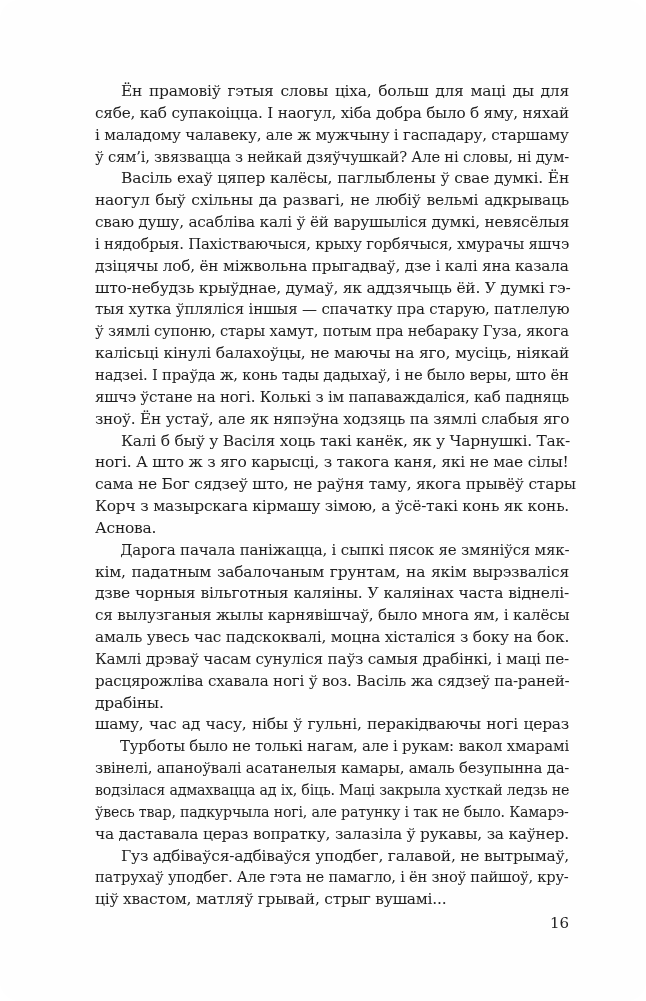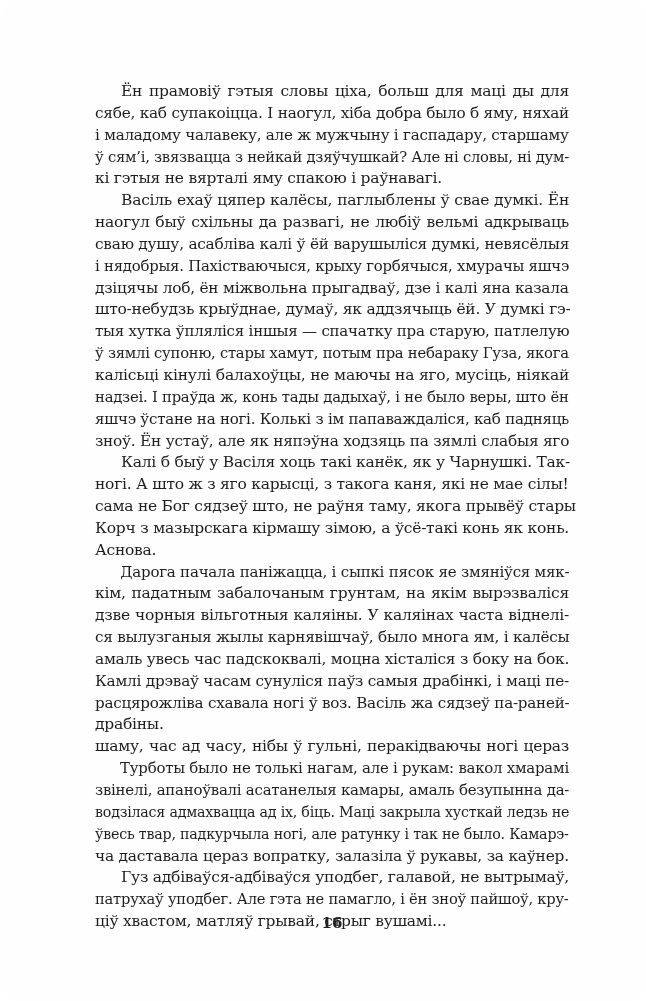--- a/index.html
+++ b/index.html
@@ -39,37 +39,35 @@
   }
   .line.last {
     text-align: left;
     text-align-last: left;
   }
   .page-number {
     position: absolute;
     left: 95px;
     top: 913px;
     width: 474px;
-    text-align: center;
+    text-align: right;
     font-size: 15px;
     line-height: 20px;
     color: #222222;
-    font-weight: bold;
   }
 </style>
 </head>
 <body>
 
 <div class="book-page">
   <div class="text-block">
       <div class="line indent">Ён прамовіў гэтыя словы ціха, больш для маці ды для</div>
       <div class="line" style="transform-origin: left top; transform: scaleX(0.985447);">сябе, каб супакоіцца. І наогул, хіба добра было б яму, няхай</div>
       <div class="line" style="transform-origin: left top; transform: scaleX(0.975309);">і маладому чалавеку, але ж мужчыну і гаспадару, старшаму</div>
       <div class="line" style="transform-origin: left top; transform: scaleX(0.951807);">ў сям’і, звязвацца з нейкай дзяўчушкай? Але ні словы, ні дум-</div>
-      <div class="line last">кі гэтыя не вярталі яму спакою і раўнавагі.</div>
       <div class="line indent">Васіль ехаў цяпер калёсы, паглыблены ў свае думкі. Ён</div>
       <div class="line">наогул быў схільны да развагі, не любіў вельмі адкрываць</div>
       <div class="line" style="transform-origin: left top; transform: scaleX(0.989562);">сваю душу, асабліва калі ў ёй варушыліся думкі, невясёлыя</div>
       <div class="line" style="transform-origin: left top; transform: scaleX(0.959514);">і нядобрыя. Пахістваючыся, крыху горбячыся, хмурачы яшчэ</div>
       <div class="line" style="transform-origin: left top; transform: scaleX(0.991632);">дзіцячы лоб, ён міжвольна прыгадваў, дзе і калі яна казала</div>
       <div class="line">што-небудзь крыўднае, думаў, як аддзячыць ёй. У думкі гэ-</div>
       <div class="line" style="transform-origin: left top; transform: scaleX(0.969325);">тыя хутка ўпляліся іншыя — спачатку пра старую, патлелую</div>
       <div class="line" style="transform-origin: left top; transform: scaleX(0.951807);">ў зямлі супоню, стары хамут, потым пра небараку Гуза, якога</div>
       <div class="line">калісьці кінулі балахоўцы, не маючы на яго, мусіць, ніякай</div>
       <div class="line" style="transform-origin: left top; transform: scaleX(0.955645);">надзеі. І праўда ж, конь тады дадыхаў, і не было веры, што ён</div>

